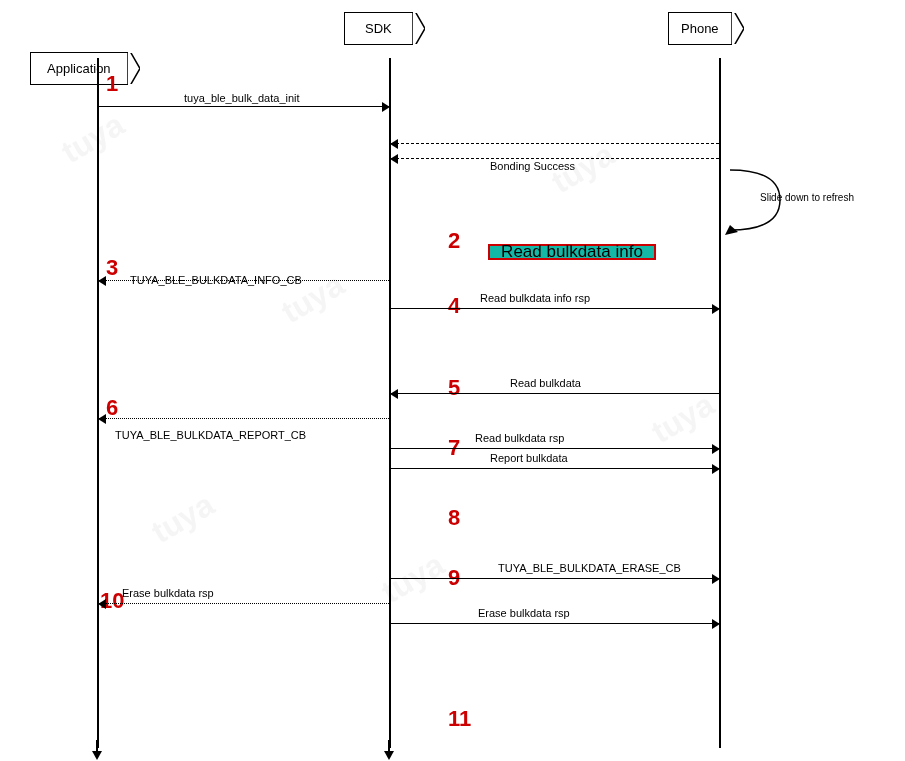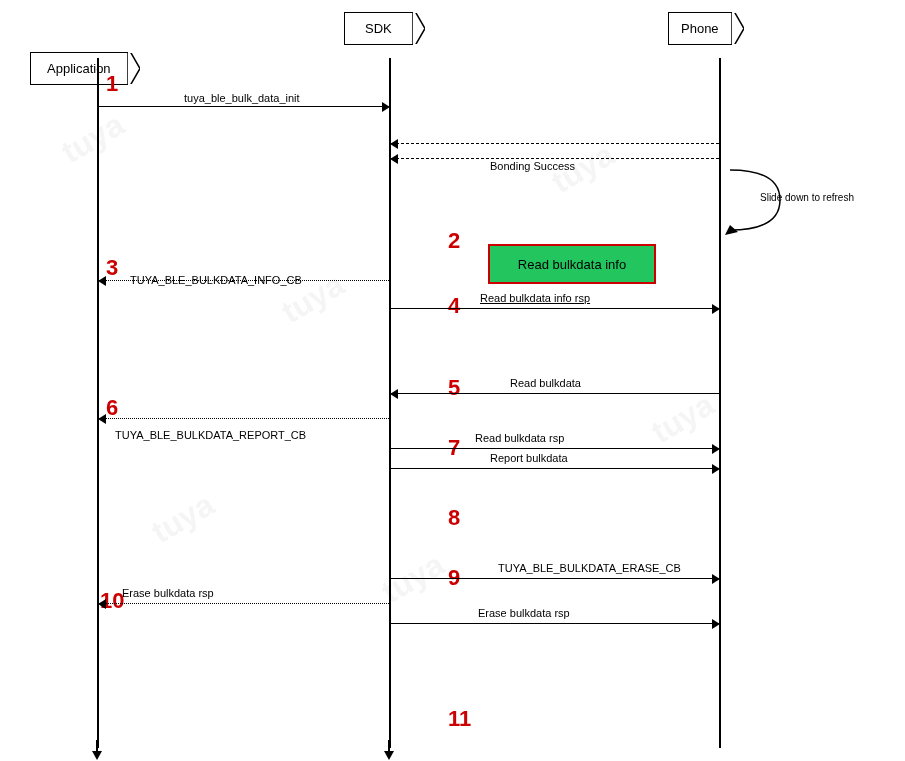--- a/index.html
+++ b/index.html
@@ -115,37 +115,37 @@
   <div class="arrow-label" style="left:490px; top:160px;">Bonding Success</div>
 
   <svg style="position:absolute; left:720px; top:160px;" width="80" height="80">
     <path d="M10,10 Q60,10 60,40 Q60,70 10,70" fill="none" stroke="#000" stroke-width="1.5"></path>
     <polygon points="10,65 5,75 18,72" fill="#000"></polygon>
   </svg>
   <div class="side-label" style="left:760px; top:192px;">Slide down to refresh</div>
 
   <div class="step-num" style="left:448px; top:228px;">2</div>
 
-  <div style="position:absolute; left:488px; top:244px; width:168px; height:40px; border:2px solid #cc0000; background:#22c55e; display:flex; align-items:center; justify-content:center; font-size:13px;">
+  <div style="position:absolute; left:488px; top:244px; width:168px; height:16px; border:2px solid #cc0000; background:#14b8a6; display:flex; align-items:center; justify-content:center; font-size:17px;">
     <span>Read bulkdata info</span>
   </div>
 
   <div class="step-num" style="left:106px; top:255px;">3</div>
 
   <div style="position:absolute; left:99px; top:280px; width:290px; height:0; border-top:1.5px dotted #000;">
     <span style="position:absolute; left:-1px; top:-5px; width:0; height:0; border-top:5px solid transparent; border-bottom:5px solid transparent; border-right:8px solid #000;"></span>
   </div>
   <div class="arrow-label" style="left:130px; top:274px;">TUYA_BLE_BULKDATA_INFO_CB</div>
 
   <div class="step-num" style="left:448px; top:293px;">4</div>
 
   <div style="position:absolute; left:391px; top:308px; width:328px; height:0; border-top:1.5px solid #000;">
     <span style="position:absolute; right:-1px; top:-5px; width:0; height:0; border-top:5px solid transparent; border-bottom:5px solid transparent; border-left:8px solid #000;"></span>
   </div>
-  <div class="arrow-label" style="left:480px; top:292px;text-decoration:underline;">Read bulkdata info rsp</div>
+  <div class="arrow-label" style="left:480px; top:292px;">Read bulkdata info rsp</div>
 
   <div class="step-num" style="left:448px; top:375px;">5</div>
 
   <div style="position:absolute; left:391px; top:393px; width:328px; height:0; border-top:1.5px solid #000;">
     <span style="position:absolute; left:-1px; top:-5px; width:0; height:0; border-top:5px solid transparent; border-bottom:5px solid transparent; border-right:8px solid #000;"></span>
   </div>
   <div class="arrow-label" style="left:510px; top:377px;">Read bulkdata</div>
 
   <div class="step-num" style="left:106px; top:395px;">6</div>
 

